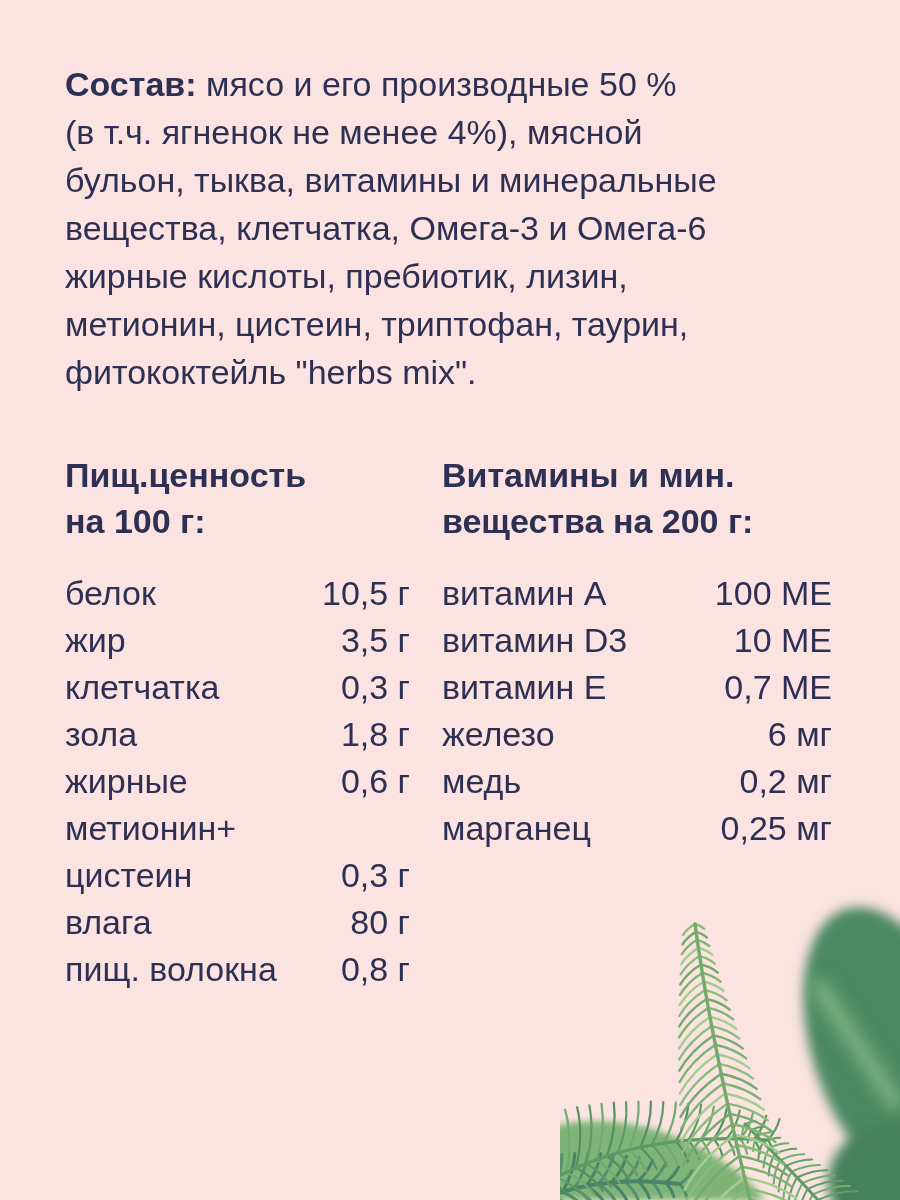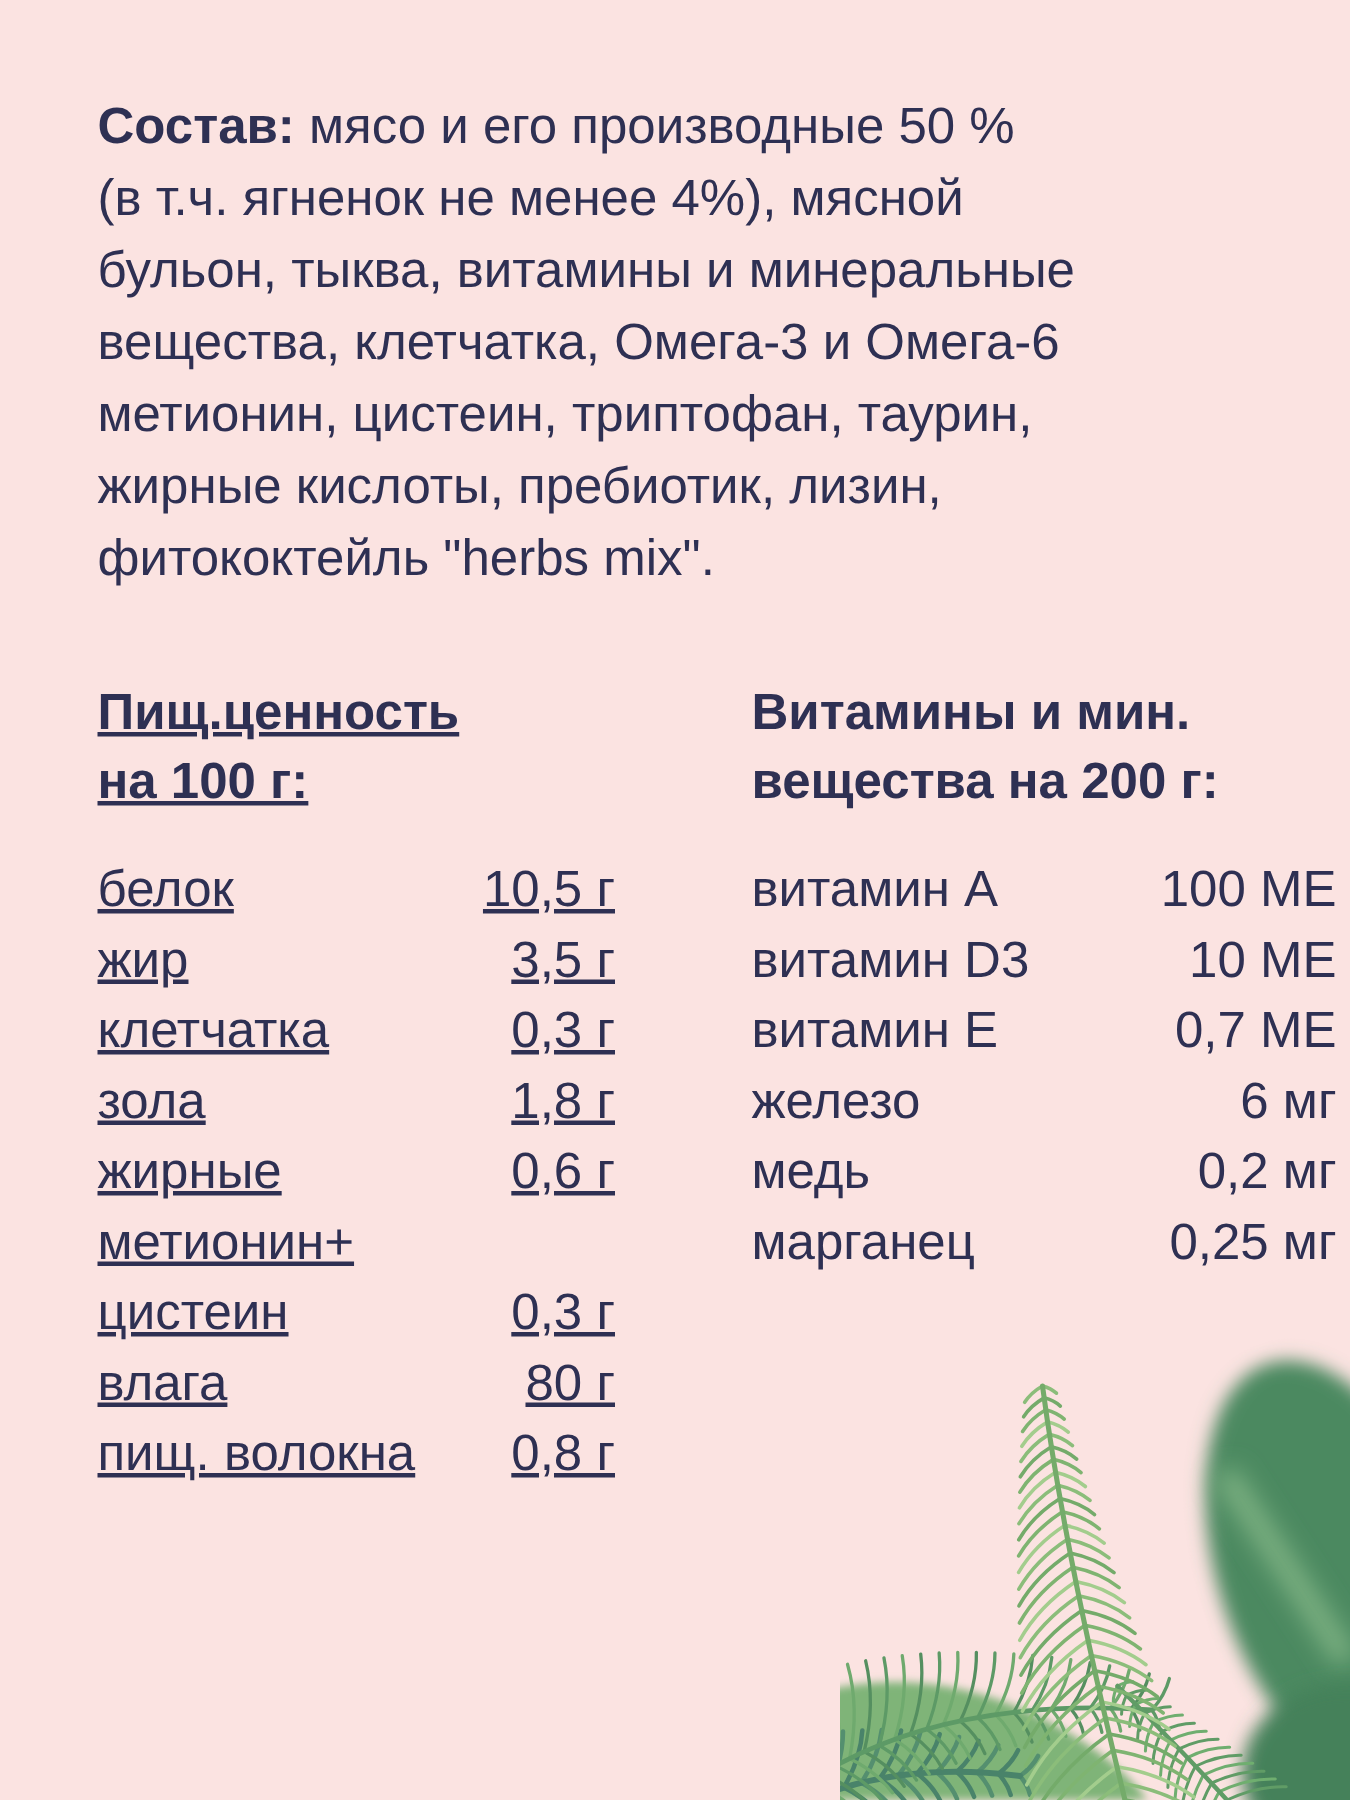--- a/index.html
+++ b/index.html
@@ -9,42 +9,42 @@
     color:#2e3053;
     font-family:"Liberation Sans", sans-serif;
     position:relative;
     overflow:hidden;
   }
   .content { position:absolute; left:65px; top:60px; width:780px; }
   .para { font-size:34px; line-height:48px; }
   .para .line { white-space:nowrap; }
   .para strong { font-weight:700; }
   .columns { display:flex; margin-top:56px; }
-  .col-left  { width:345px; margin-right:45px; flex:none;text-decoration:underline; }
-  .col-right { width:390px; flex:none;margin-left:46px; }
+  .col-left  { width:345px; margin-right:32px; flex:none; }
+  .col-right { width:390px; flex:none; }
   .col-title { font-size:34px; font-weight:700; line-height:46px; white-space:nowrap; }
   .trows { margin-top:26px; font-size:34px; }
   .trow { display:flex; justify-content:space-between; line-height:47px; white-space:nowrap; }
   .tvalue { text-align:right; }
   .energy { margin-top:44px; font-size:34px; font-weight:700; line-height:48px; }
   .palm { position:absolute; right:0; bottom:0; width:340px; height:318px; }
   .palm svg { display:block; }
 </style>
 </head>
 <body>
 
 <div class="content">
 
   <div class="para">
     <div class="line"><strong>Состав:</strong> <span>мясо и его производные 50 %</span></div>
     <div class="line">(в т.ч. ягненок не менее 4%), мясной</div>
     <div class="line">бульон, тыква, витамины и минеральные</div>
     <div class="line">вещества, клетчатка, Омега-3 и Омега-6</div>
+    <div class="line">жирные кислоты, пребиотик, лизин,</div>
     <div class="line">метионин, цистеин, триптофан, таурин,</div>
-    <div class="line">жирные кислоты, пребиотик, лизин,</div>
     <div class="line">фитококтейль "herbs mix".</div>
   </div>
 
   <div class="columns">
     <div class="col-left">
       <div class="col-title">
         <div>Пищ.ценность</div>
         <div>на 100 г:</div>
       </div>
       <div class="trows">

